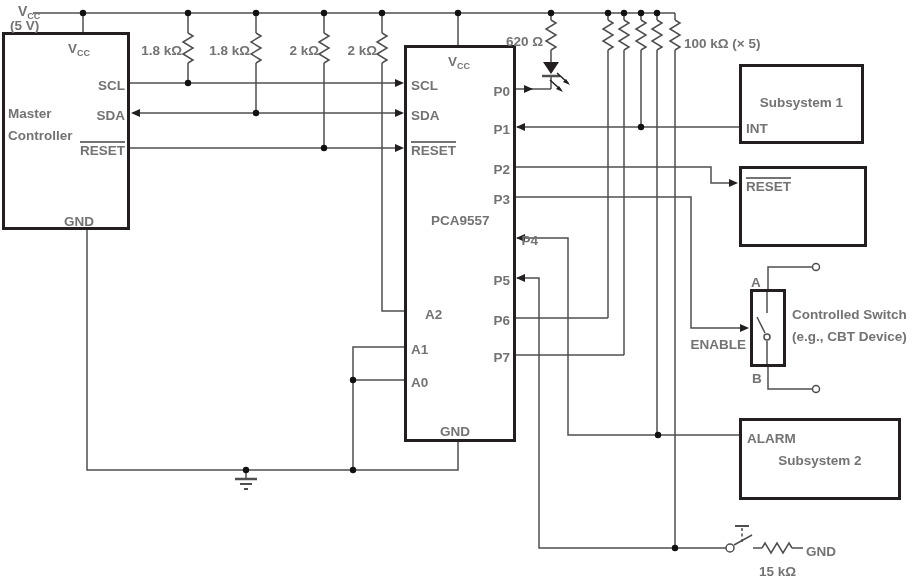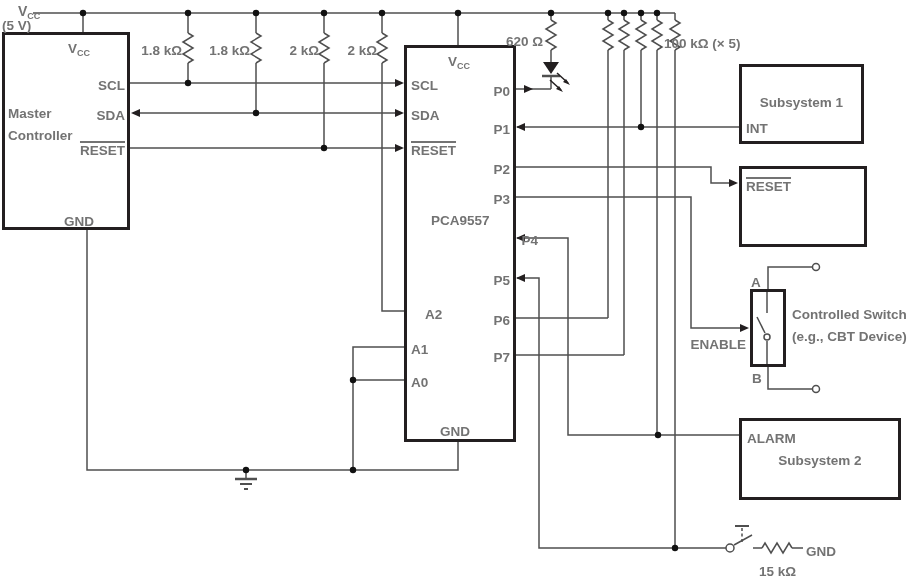--- a/index.html
+++ b/index.html
@@ -196,28 +196,28 @@
 </svg>
 
 <div class="box" style="left:2px;top:32px;width:128px;height:198px;"></div>
 <div class="box" style="left:404px;top:45px;width:112px;height:397px;"></div>
 <div class="box" style="left:739px;top:64px;width:125px;height:80px;"></div>
 <div class="box" style="left:739px;top:166px;width:128px;height:81px;"></div>
 <div class="box" style="left:750px;top:289px;width:36px;height:78px;"></div>
 <div class="box" style="left:739px;top:418px;width:162px;height:82px;"></div>
 
 <div class="label" style="left:18px;top:0px;font-size:14px;"><span>V</span><span class="sub">CC</span></div>
-<div class="label" style="left:2px;top:15px;">(5 V)</div>
+<div class="label" style="left:10px;top:15px;">(5 V)</div>
 
 <div class="label rt" style="left:130px;top:40px;width:52px;">1.8 kΩ</div>
 <div class="label rt" style="left:198px;top:40px;width:52px;">1.8 kΩ</div>
 <div class="label rt" style="left:275px;top:40px;width:44px;">2 kΩ</div>
 <div class="label rt" style="left:333px;top:40px;width:44px;">2 kΩ</div>
 <div class="label rt" style="left:498px;top:31px;width:45px;">620 Ω</div>
-<div class="label" style="left:664px;top:33px;">100 kΩ (× 5)</div>
+<div class="label" style="left:684px;top:33px;">100 kΩ (× 5)</div>
 <div class="label" style="left:759px;top:561px;">15 kΩ</div>
 
 <div class="label" style="left:68px;top:38px;"><span>V</span><span class="sub">CC</span></div>
 <div class="label rt" style="left:90px;top:75px;width:35px;">SCL</div>
 <div class="label rt" style="left:90px;top:105px;width:35px;">SDA</div>
 <div class="label rt ov" style="left:73px;top:140px;width:52px;">RESET</div>
 <div class="label twoline" style="left:8px;top:103px;">
       <span>Master</span>
       <span>Controller</span>
     </div>

